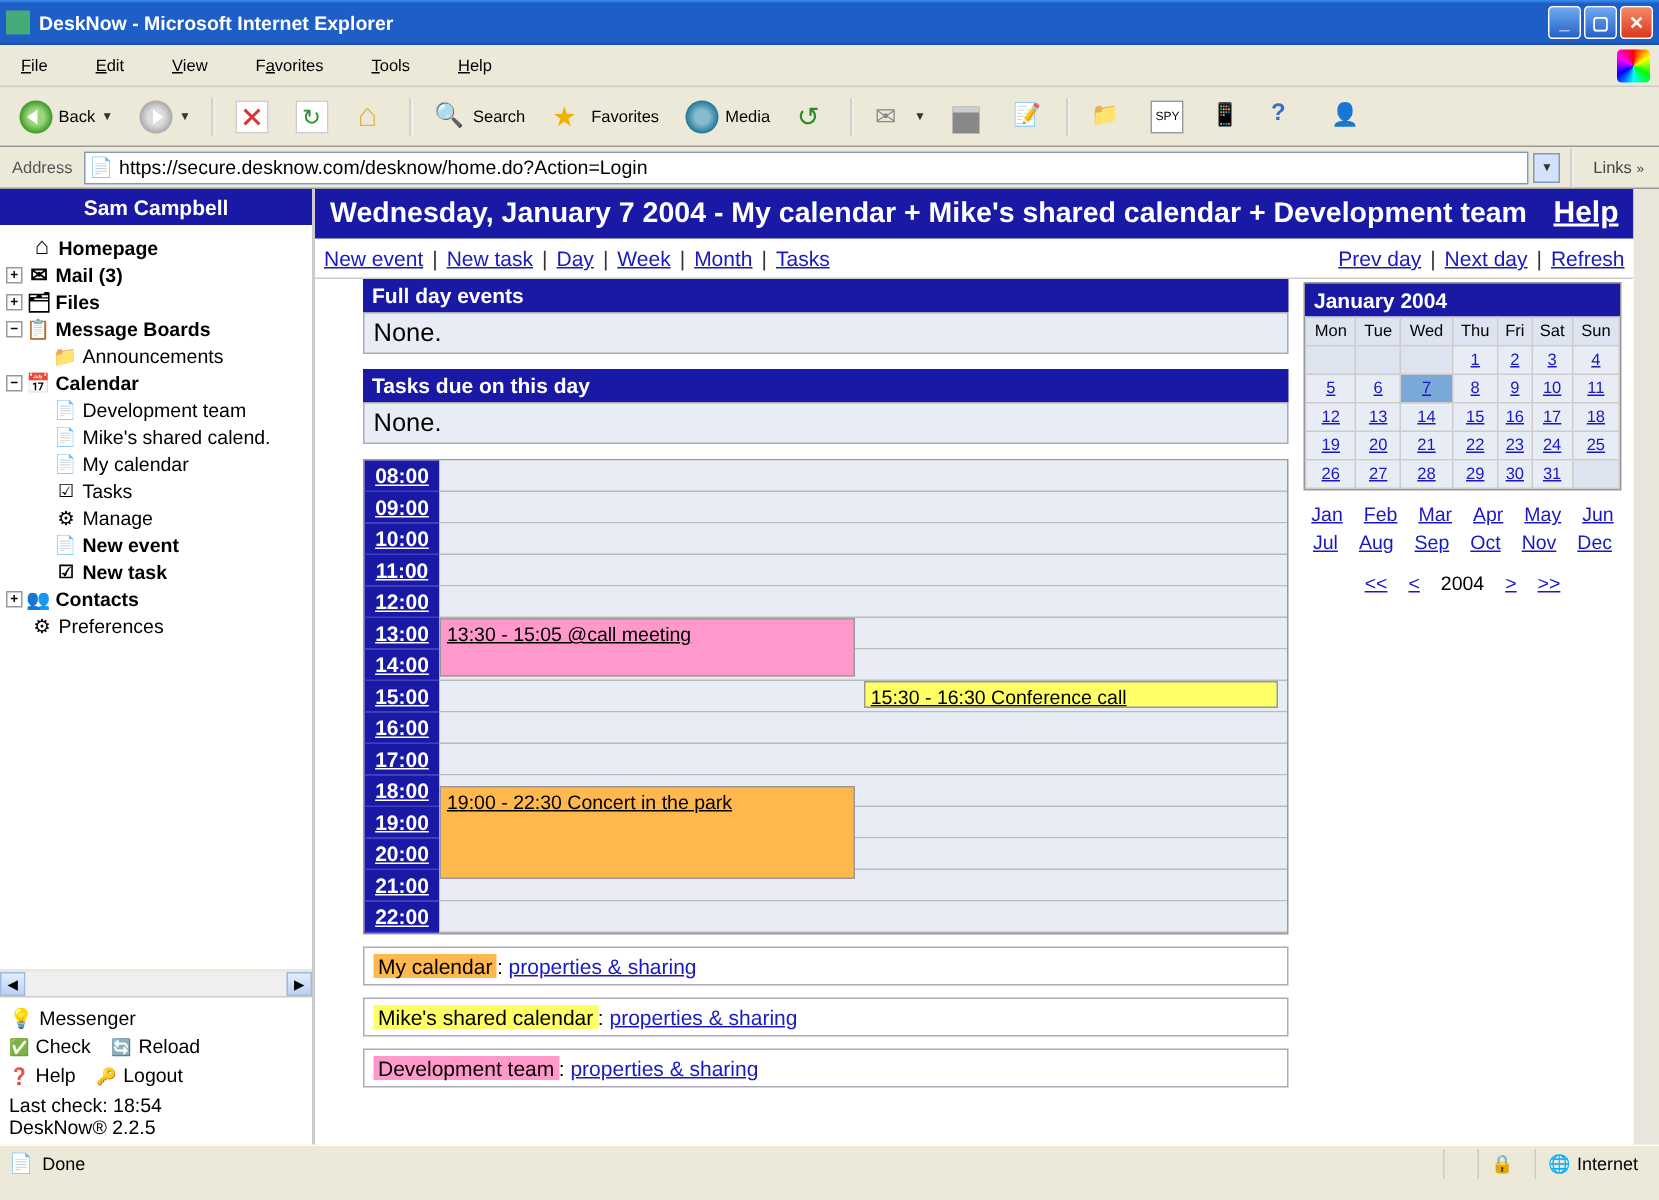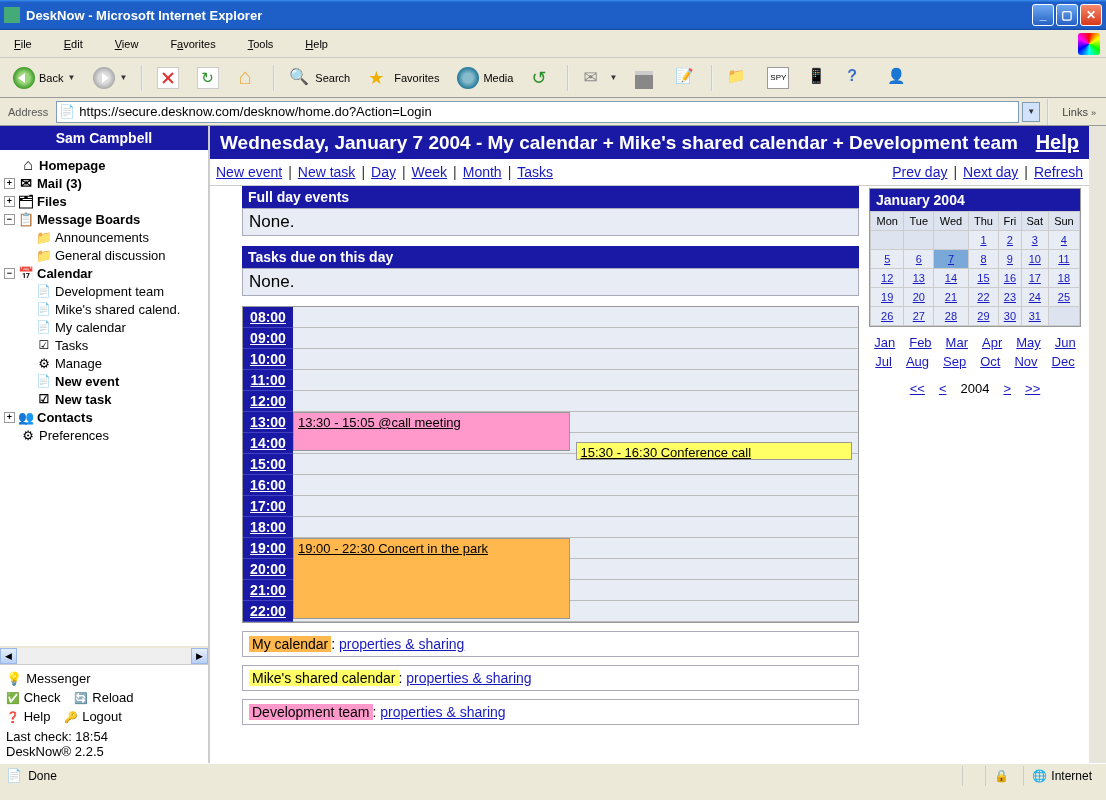--- a/index.html
+++ b/index.html
@@ -274,24 +274,20 @@
         </div>
       <div class="tree-item bold">
           <span class="expand">−</span>
           <span class="icon board-c"></span>
           <span>Message Boards</span>
         </div>
       <div class="tree-item child">
           <span class="icon folder-c"></span>
           <span>Announcements</span>
         </div>
-      <div class="tree-item child">
-          <span class="icon folder-c"></span>
-          <span>General discussion</span>
-        </div>
       <div class="tree-item bold">
           <span class="expand">−</span>
           <span class="icon cal-c"></span>
           <span>Calendar</span>
         </div>
       <div class="tree-item child2">
           <span class="icon page-c"></span>
           <span>Development team</span>
         </div>
       <div class="tree-item child2">
@@ -459,22 +455,22 @@
                 <div class="time-label">21:00</div>
                 <div class="time-cells"></div>
               </div>
               <div class="timegrid-row">
                 <div class="time-label">22:00</div>
                 <div class="time-cells"></div>
               </div>
             </div>
           <div class="event-layer">
             <div class="event-block ev-pink" style="top:105px;height:39px;left:0;width:49%">13:30 - 15:05 @call meeting</div>
-            <div class="event-block ev-yellow" style="top:135px;height:18px;left:50%;width:49%">15:30 - 16:30 Conference call</div>
-            <div class="event-block ev-orange" style="top:231px;height:81px;left:0;width:49%">19:00 - 22:30 Concert in the park</div>
+            <div class="event-block ev-yellow" style="top:147px;height:18px;left:50%;width:49%">15:30 - 16:30 Conference call</div>
+            <div class="event-block ev-orange" style="top:217px;height:62px;left:0;width:49%">19:00 - 22:30 Concert in the park</div>
           </div>
         </div>
 
         <div class="legend-row">
           <span class="legend-chip ev-orange">My calendar</span>:
           <a>properties &amp; sharing</a>
         </div>
         <div class="legend-row">
           <span class="legend-chip ev-yellow">Mike's shared calendar</span>:
           <a>properties &amp; sharing</a>

